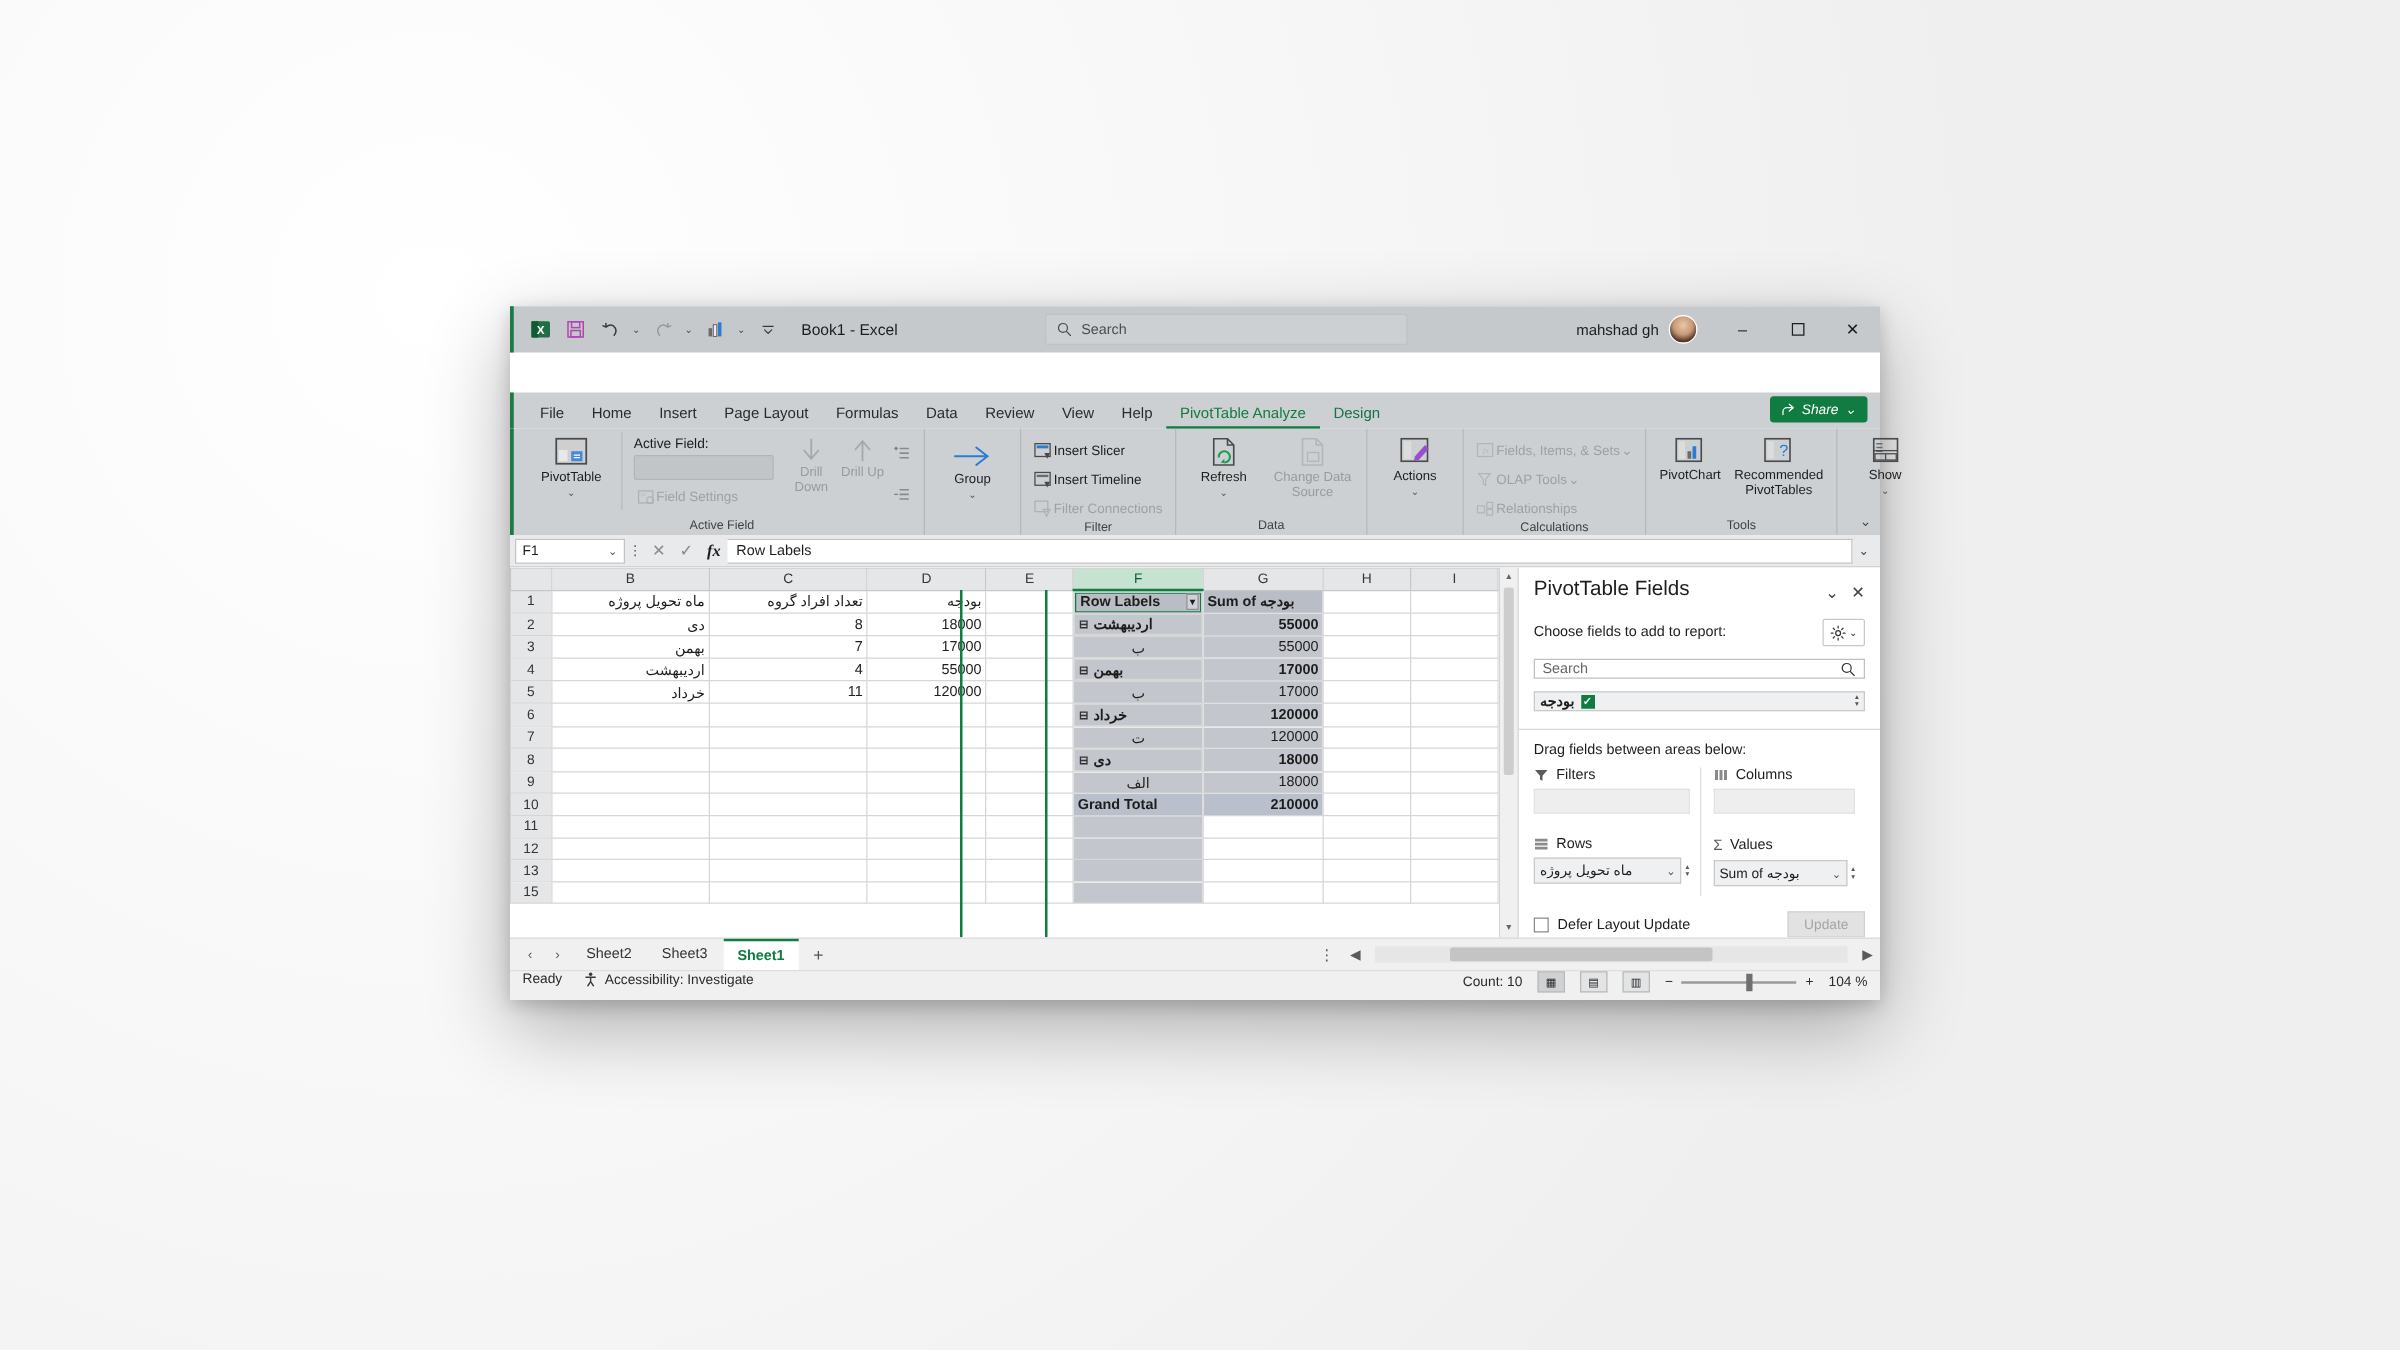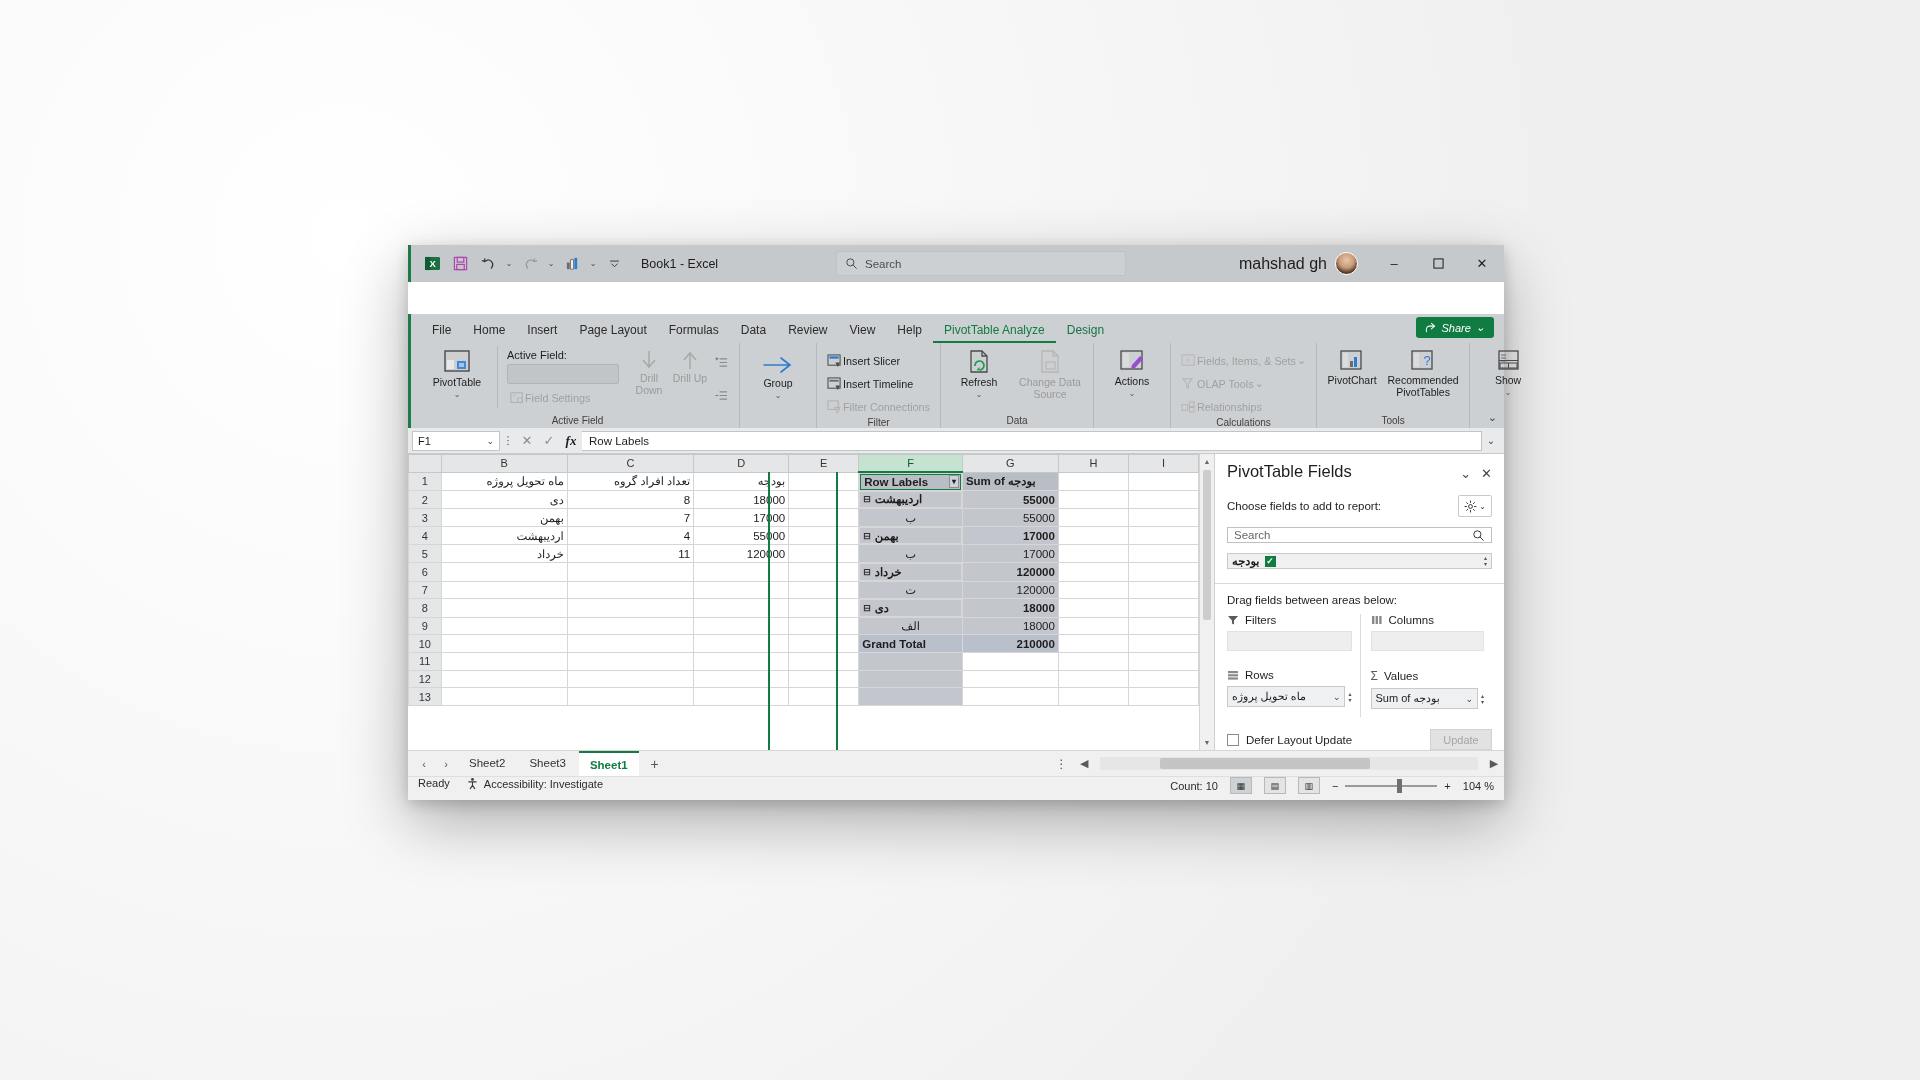--- a/index.html
+++ b/index.html
@@ -48,21 +48,21 @@
     display:flex; align-items:center; padding:0 8px; gap:7px;
   }
   .search-wrap input {
     background:transparent; border:none; outline:none; font-size:11.5px;
     font-family:"Liberation Sans",sans-serif; color:#333; width:100%;
   }
   .search-wrap input::placeholder { color:#4d4d4d; }
   .title-right {
     position:absolute; right:0; top:0; height:37px; display:flex; align-items:center;
   }
-  .user-name { font-size:16px; color:#1d1d1d; margin-right:8px; }
+  .user-name { font-size:12px; color:#1d1d1d; margin-right:8px; }
   .avatar {
     width:23px; height:23px; border-radius:50%;
     background: radial-gradient(circle at 50% 34%, #e9c6a8 0%, #c79a77 44%, #5a3a2c 72%, #2e1d16 100%);
     border:1.5px solid #ffffff; margin-right:14px;
   }
   .wbtn { width:44px; height:37px; display:flex; align-items:center; justify-content:center;
           font-size:13px; color:#1d1d1d; cursor:default; }
   .wbtn:last-child { margin-right:0; }
 
   
@@ -786,20 +786,31 @@
           <td class="rowno">13</td>
           <td></td>
               <td></td>
           <td></td>
               <td></td>
           <td class="pv"></td>
               <td></td>
           <td></td>
               <td></td>
         </tr>
+        <tr>
+          <td class="rowno">15</td>
+          <td></td>
+              <td></td>
+          <td></td>
+              <td></td>
+          <td class="pv"></td>
+              <td></td>
+          <td></td>
+              <td></td>
+        </tr>
       </tbody>
         </table>
       <div class="fcol-band" style="left:360px; width:70px; top:18px;"></div>
     </div>
 
     <div class="vscroll">
       <div class="vs-arrow">▲</div>
       <div class="vs-thumb"></div>
       <div style="flex:1"></div>
       <div class="vs-arrow">▼</div>

